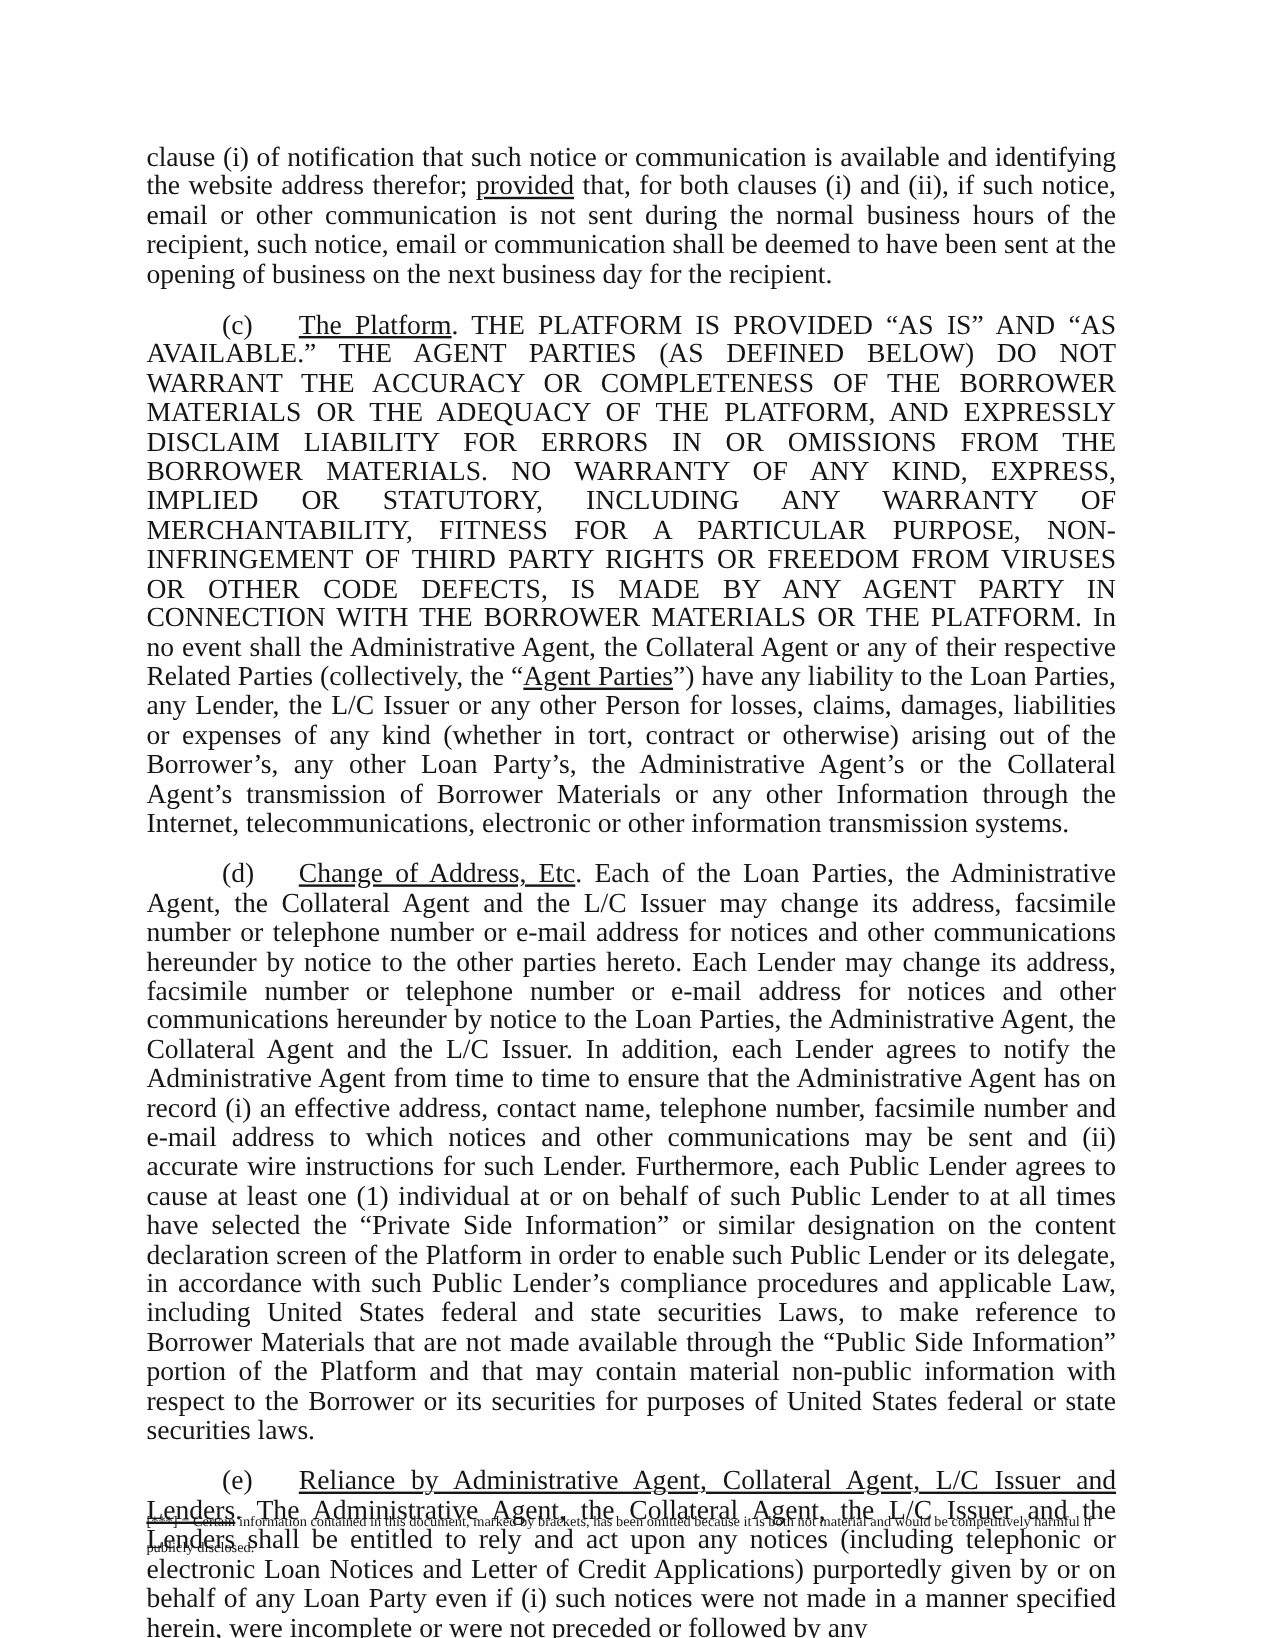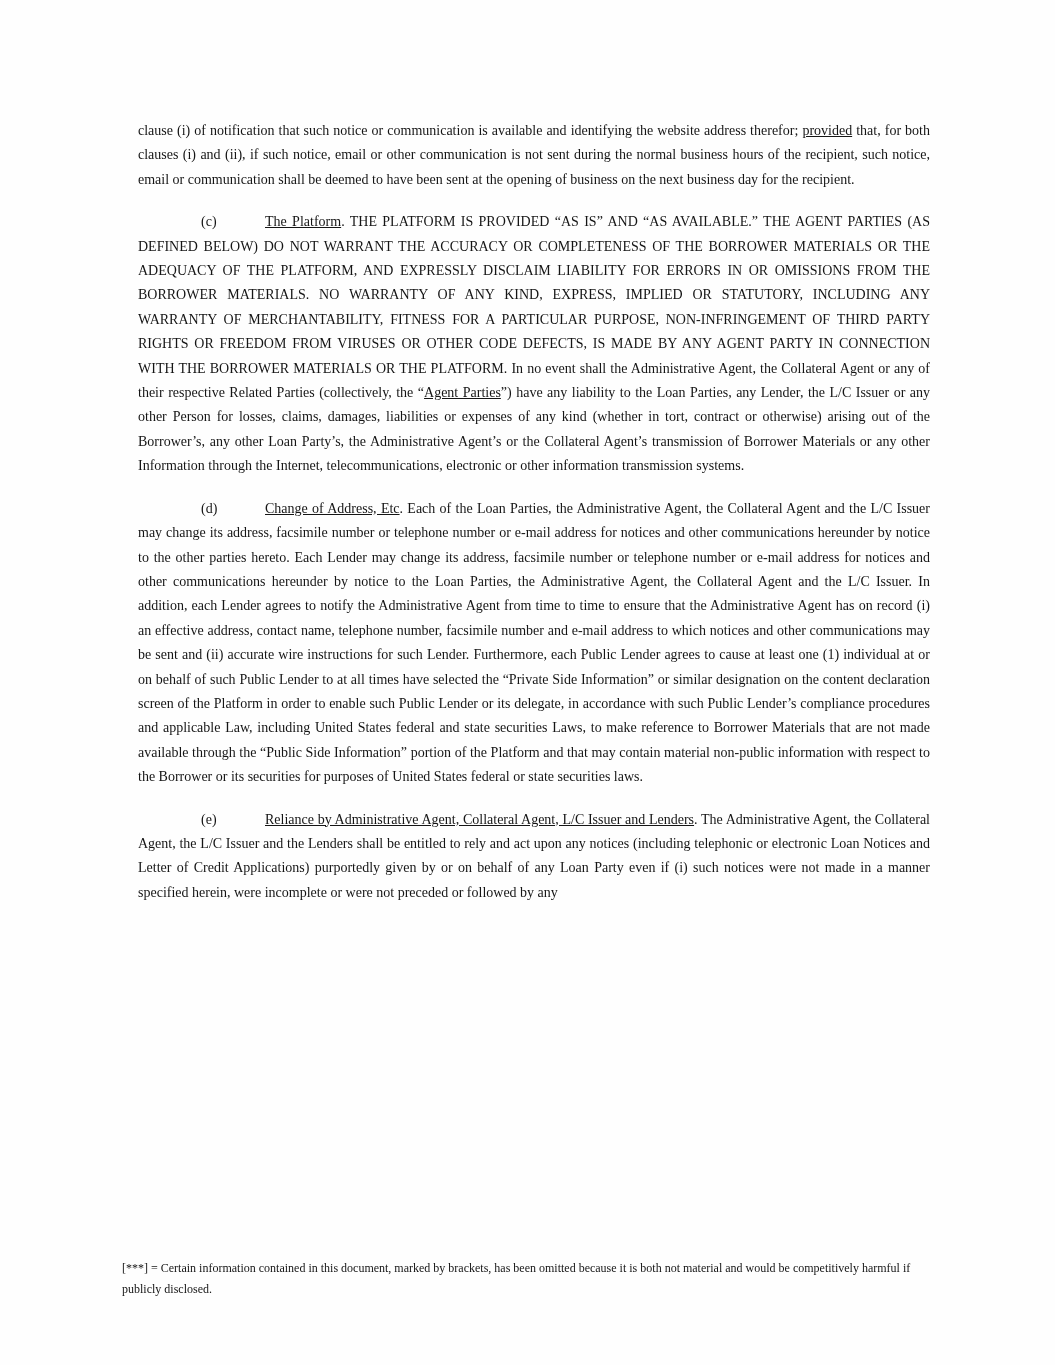--- a/index.html
+++ b/index.html
@@ -16,22 +16,22 @@
     font-family: "Liberation Serif", "DejaVu Serif", serif;
     overflow: hidden;
   }
   .content {
     position: absolute;
     left: 122px;
     top: 119px;
     width: 808px;
   }
   p.body-para {
-    margin: 0 0 18px 16px;
-    font-size: 14px;
+    margin: 0 0 18px 0;
+    font-size: 23px;
     line-height: 24.4px;
     text-align: justify;
   }
   p.body-para.lettered {
     text-indent: 63px;
   }
   .para-label {
     display: inline-block;
     width: 64px;
     text-indent: 0;

